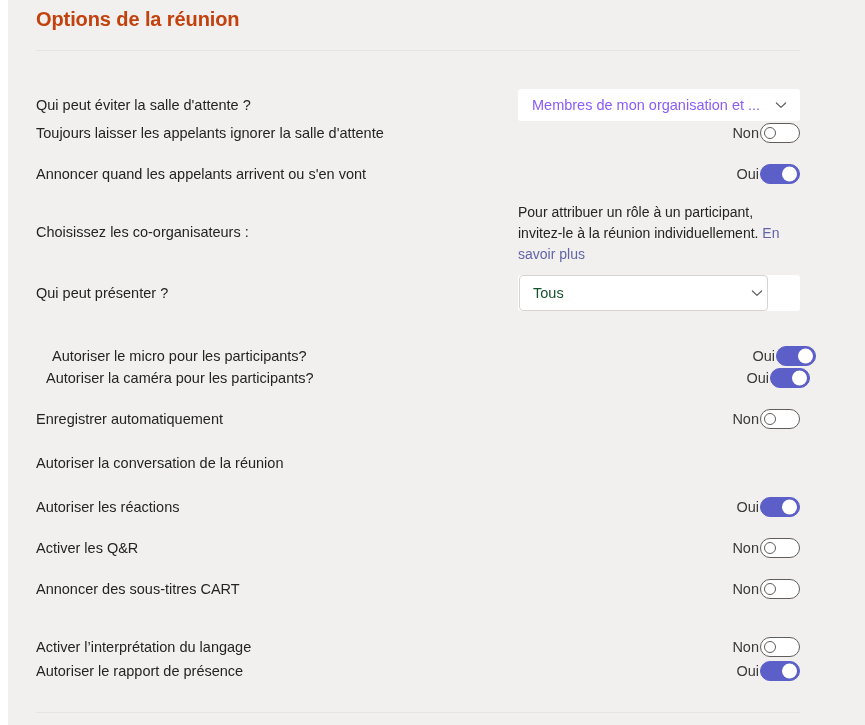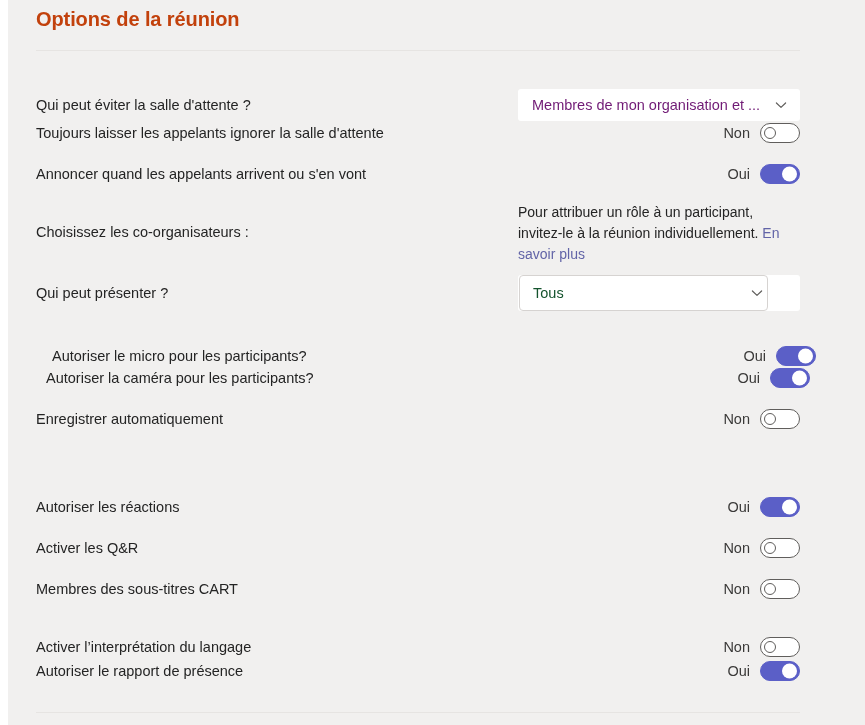--- a/index.html
+++ b/index.html
@@ -67,21 +67,21 @@
   }
 
   
   .toggle-wrap {
     position: absolute;
     right: 0;
     top: 50%;
     transform: translateY(-50%);
     display: flex;
     align-items: center;
-    gap: 10px;
+    gap: 1px;
   }
   .toggle-state {
     font-size: 14.5px;
     color: #3b3a39;
   }
   .switch {
     position: relative;
     width: 40px;
     height: 20px;
     border-radius: 10px;
@@ -126,21 +126,21 @@
     background: #ffffff;
     border-radius: 3px;
     display: flex;
     align-items: center;
     padding: 0 12px 0 14px;
     box-sizing: border-box;
   }
   .dropdown-flat .dd-text {
     flex: 1 1 auto;
     font-size: 14.5px;
-    color: #701a75;
+    color: #8b5cf6;
     white-space: nowrap;
     overflow: hidden;
     text-overflow: ellipsis;
   }
 
   
   .dropdown-bordered {
     position: absolute;
     right: 0;
     top: 50%;
@@ -278,41 +278,42 @@
       <div class="row" style="top: 406px;">
         <div class="row-label">Enregistrer automatiquement</div>
         <div class="toggle-wrap">
           <span class="toggle-state">Non</span>
           <div class="switch off" role="switch" aria-checked="false">
             <span class="knob"></span>
           </div>
         </div>
       </div>
       <div class="row" style="top: 450px;">
+        <div class="row-label">Autoriser la conversation de la réunion</div>
       </div>
       <div class="row" style="top: 494px;">
         <div class="row-label">Autoriser les réactions</div>
         <div class="toggle-wrap">
           <span class="toggle-state">Oui</span>
           <div class="switch on" role="switch" aria-checked="true">
             <span class="knob"></span>
           </div>
         </div>
       </div>
       <div class="row" style="top: 535px;">
         <div class="row-label">Activer les Q&amp;R</div>
         <div class="toggle-wrap">
           <span class="toggle-state">Non</span>
           <div class="switch off" role="switch" aria-checked="false">
             <span class="knob"></span>
           </div>
         </div>
       </div>
       <div class="row" style="top: 576px;">
-        <div class="row-label">Membres des sous-titres CART</div>
+        <div class="row-label">Annoncer des sous-titres CART</div>
         <div class="toggle-wrap">
           <span class="toggle-state">Non</span>
           <div class="switch off" role="switch" aria-checked="false">
             <span class="knob"></span>
           </div>
         </div>
       </div>
       <div class="row" style="top: 634px;">
         <div class="row-label">Activer l’interprétation du langage</div>
         <div class="toggle-wrap">

